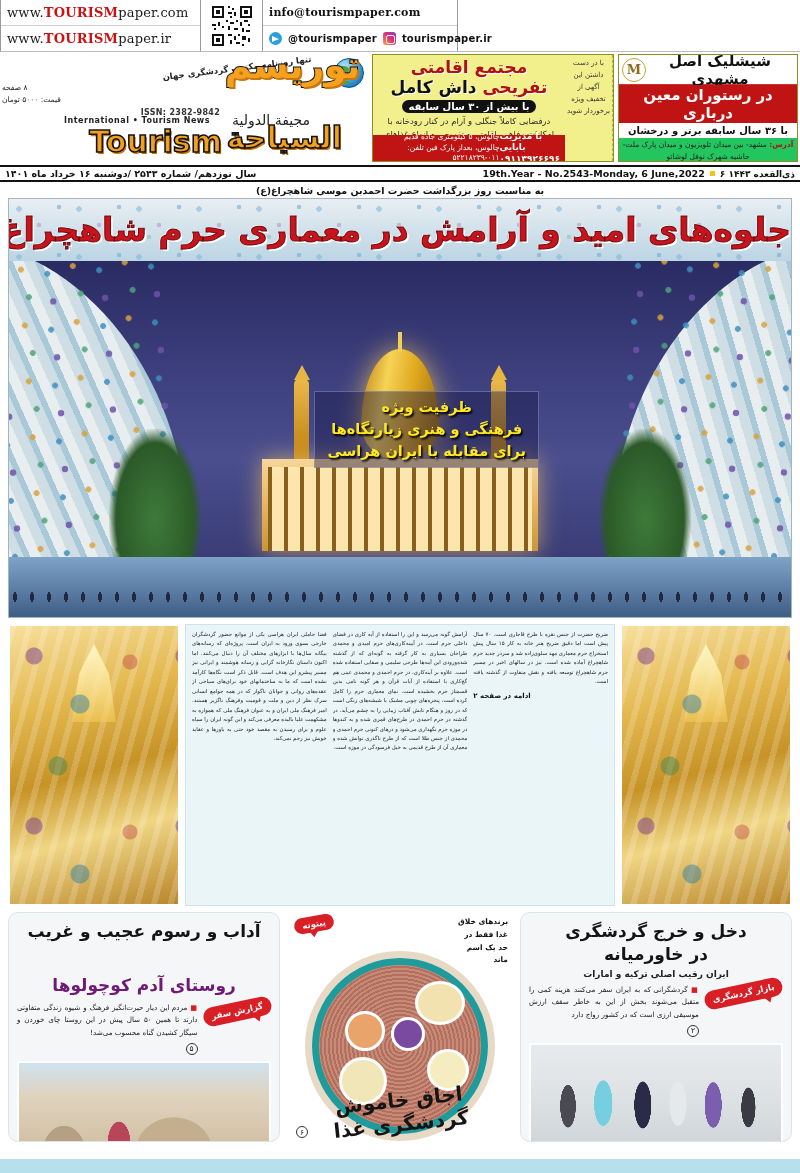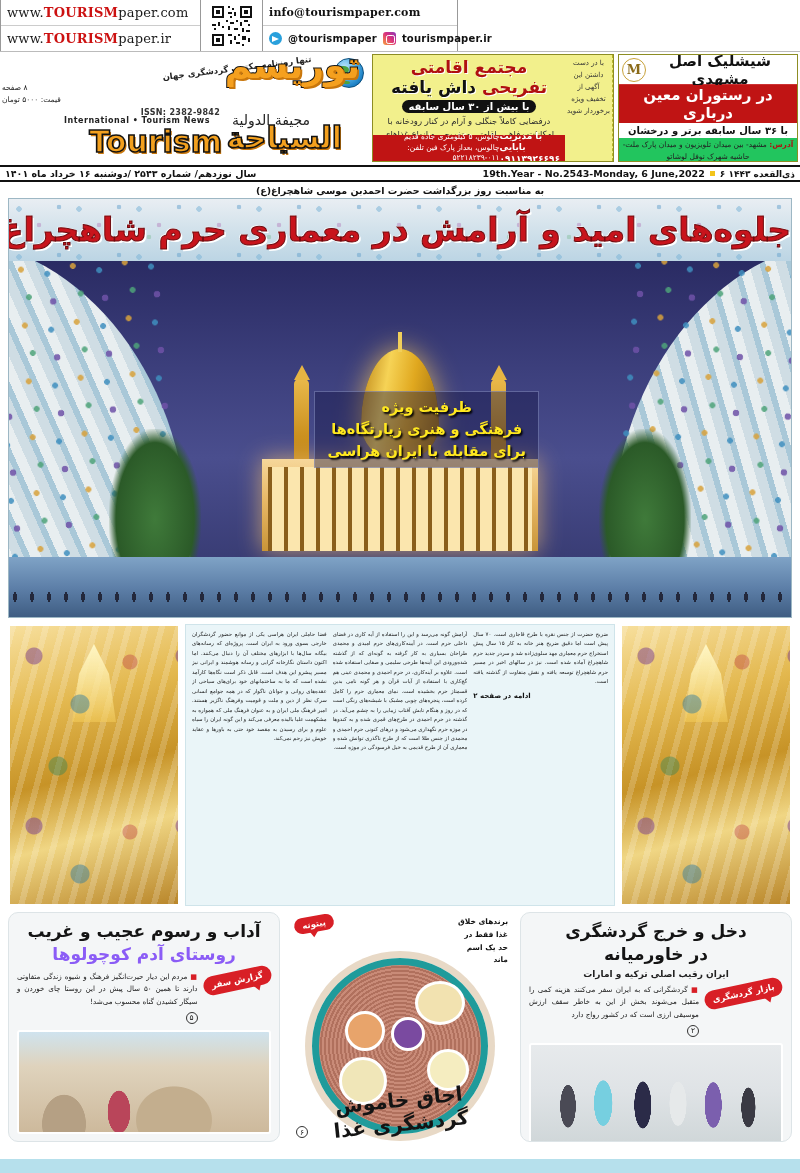--- a/index.html
+++ b/index.html
@@ -358,21 +358,21 @@
     flex: 1; background: #f4f6f7; border: 1px solid #dde4e7; border-radius: 10px;
     padding: 7px 8px; position: relative; overflow: hidden;
   }
   .teaser.mid {
     flex: 0 0 228px; background: #fff; border: none; padding: 0; position: relative;
   }
   .t-title {
     text-align: center; font-size: 17px; font-weight: bold; color: #141414;
     line-height: 1.35;
   }
-  .t-title .grey { color: #8b5cf6; }
+  .t-title .grey { color: #701a75; margin-top: 31px; }
   .t-sub {
     text-align:center; font-size: 9px; font-weight: bold; color:#222; margin-top: 3px;
   }
   .t-row { display:flex; flex-direction: row-reverse; gap: 5px; margin-top: 5px; align-items: flex-start;}
   .t-badge {
     flex: 0 0 auto; background: #d81f26; color:#fff; border-radius: 14px;
     padding: 4px 8px; font-size: 8.5px; font-weight: bold; text-align:center;
     line-height: 1.35; transform: rotate(-12deg); position: relative;
   }
   .t-badge::after {
@@ -552,21 +552,21 @@
         <div class="mh-arabic">السياحة</div>
         <div class="mh-en-sub">International • Tourism News</div>
         <div class="mh-en">Tourism</div>
       </div>
     </div>
 
     <div class="ad ad-center">
       <div class="ad-c-main">
         <div class="ad-c-title">
           <span>مجتمع اقامتی تفریحی</span>
-          <span class="blk">داش یافته</span>
+          <span class="blk">داش کامل</span>
         </div>
         <div class="ad-c-sub">با بیش از ۳۰ سال سابقه</div>
         <div class="ad-c-body">درفضایی کاملاً جنگلی و آرام در کنار رودخانه با امکانات رفاهی، اقامتی و تفریحی و انواع غذاهای محلی و دیزی مخصوص آماده پذیرایی از شما می‌باشد</div>
         <div class="ad-c-foot">
           <div class="addr">چالوس، ۵ کیلومتری جاده قدیم چالوس، بعداز پارک فین
 تلفن: ۰۱۱-۵۲۲۱۸۲۳۹</div>
           <div class="mgr">
             <div>با مدیریت بابایی</div>
             <div>۰۹۱۱۳۹۲۶۶۹۶</div>
           </div>

